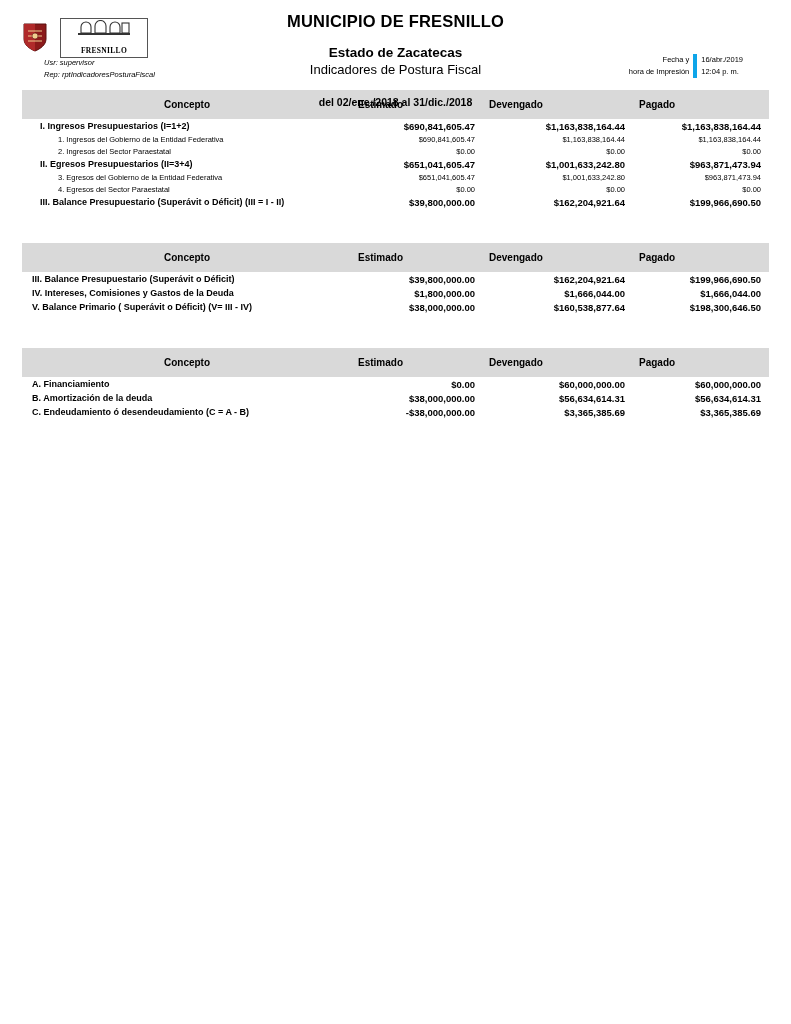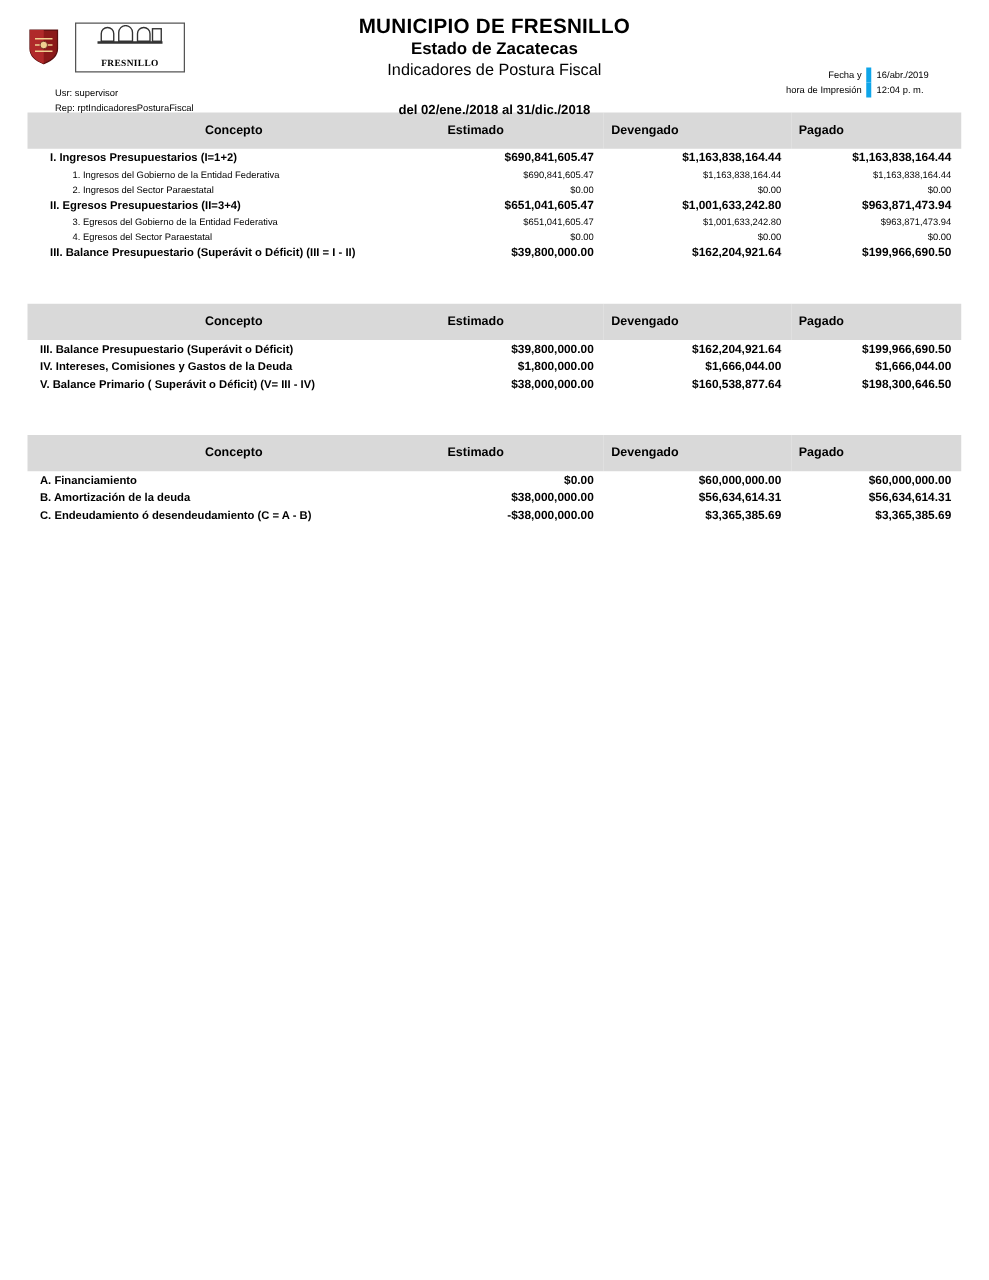--- a/index.html
+++ b/index.html
@@ -69,41 +69,42 @@
   }
   .title-1 {
     font-size: 16.5px;
     font-weight: bold;
     letter-spacing: .2px;
     font-family: "Liberation Sans", sans-serif;
   }
   .title-2 {
     font-size: 13.5px;
     font-weight: bold;
-    margin-top: 0;
+    margin-top: 14px;
   }
   .title-3 {
     font-size: 13px;
     font-weight: normal;
     margin-top: 2px;
   }
   .title-4 {
     font-size: 10.5px;
     font-weight: bold;
     margin-top: 19px;
   }
 
   
   .meta-left {
     position: absolute;
     left: 22px;
-    top: 69px;
+    top: 57px;
     font-size: 7.5px;
     line-height: 1.65;
     color: #000;
+    font-style: italic;
   }
   .meta-left .row span.k { display:inline-block; }
   
   .meta-right {
     position: absolute;
     right: 22px;
     top: 54px;
     font-size: 7.5px;
     line-height: 1.6;
   }

